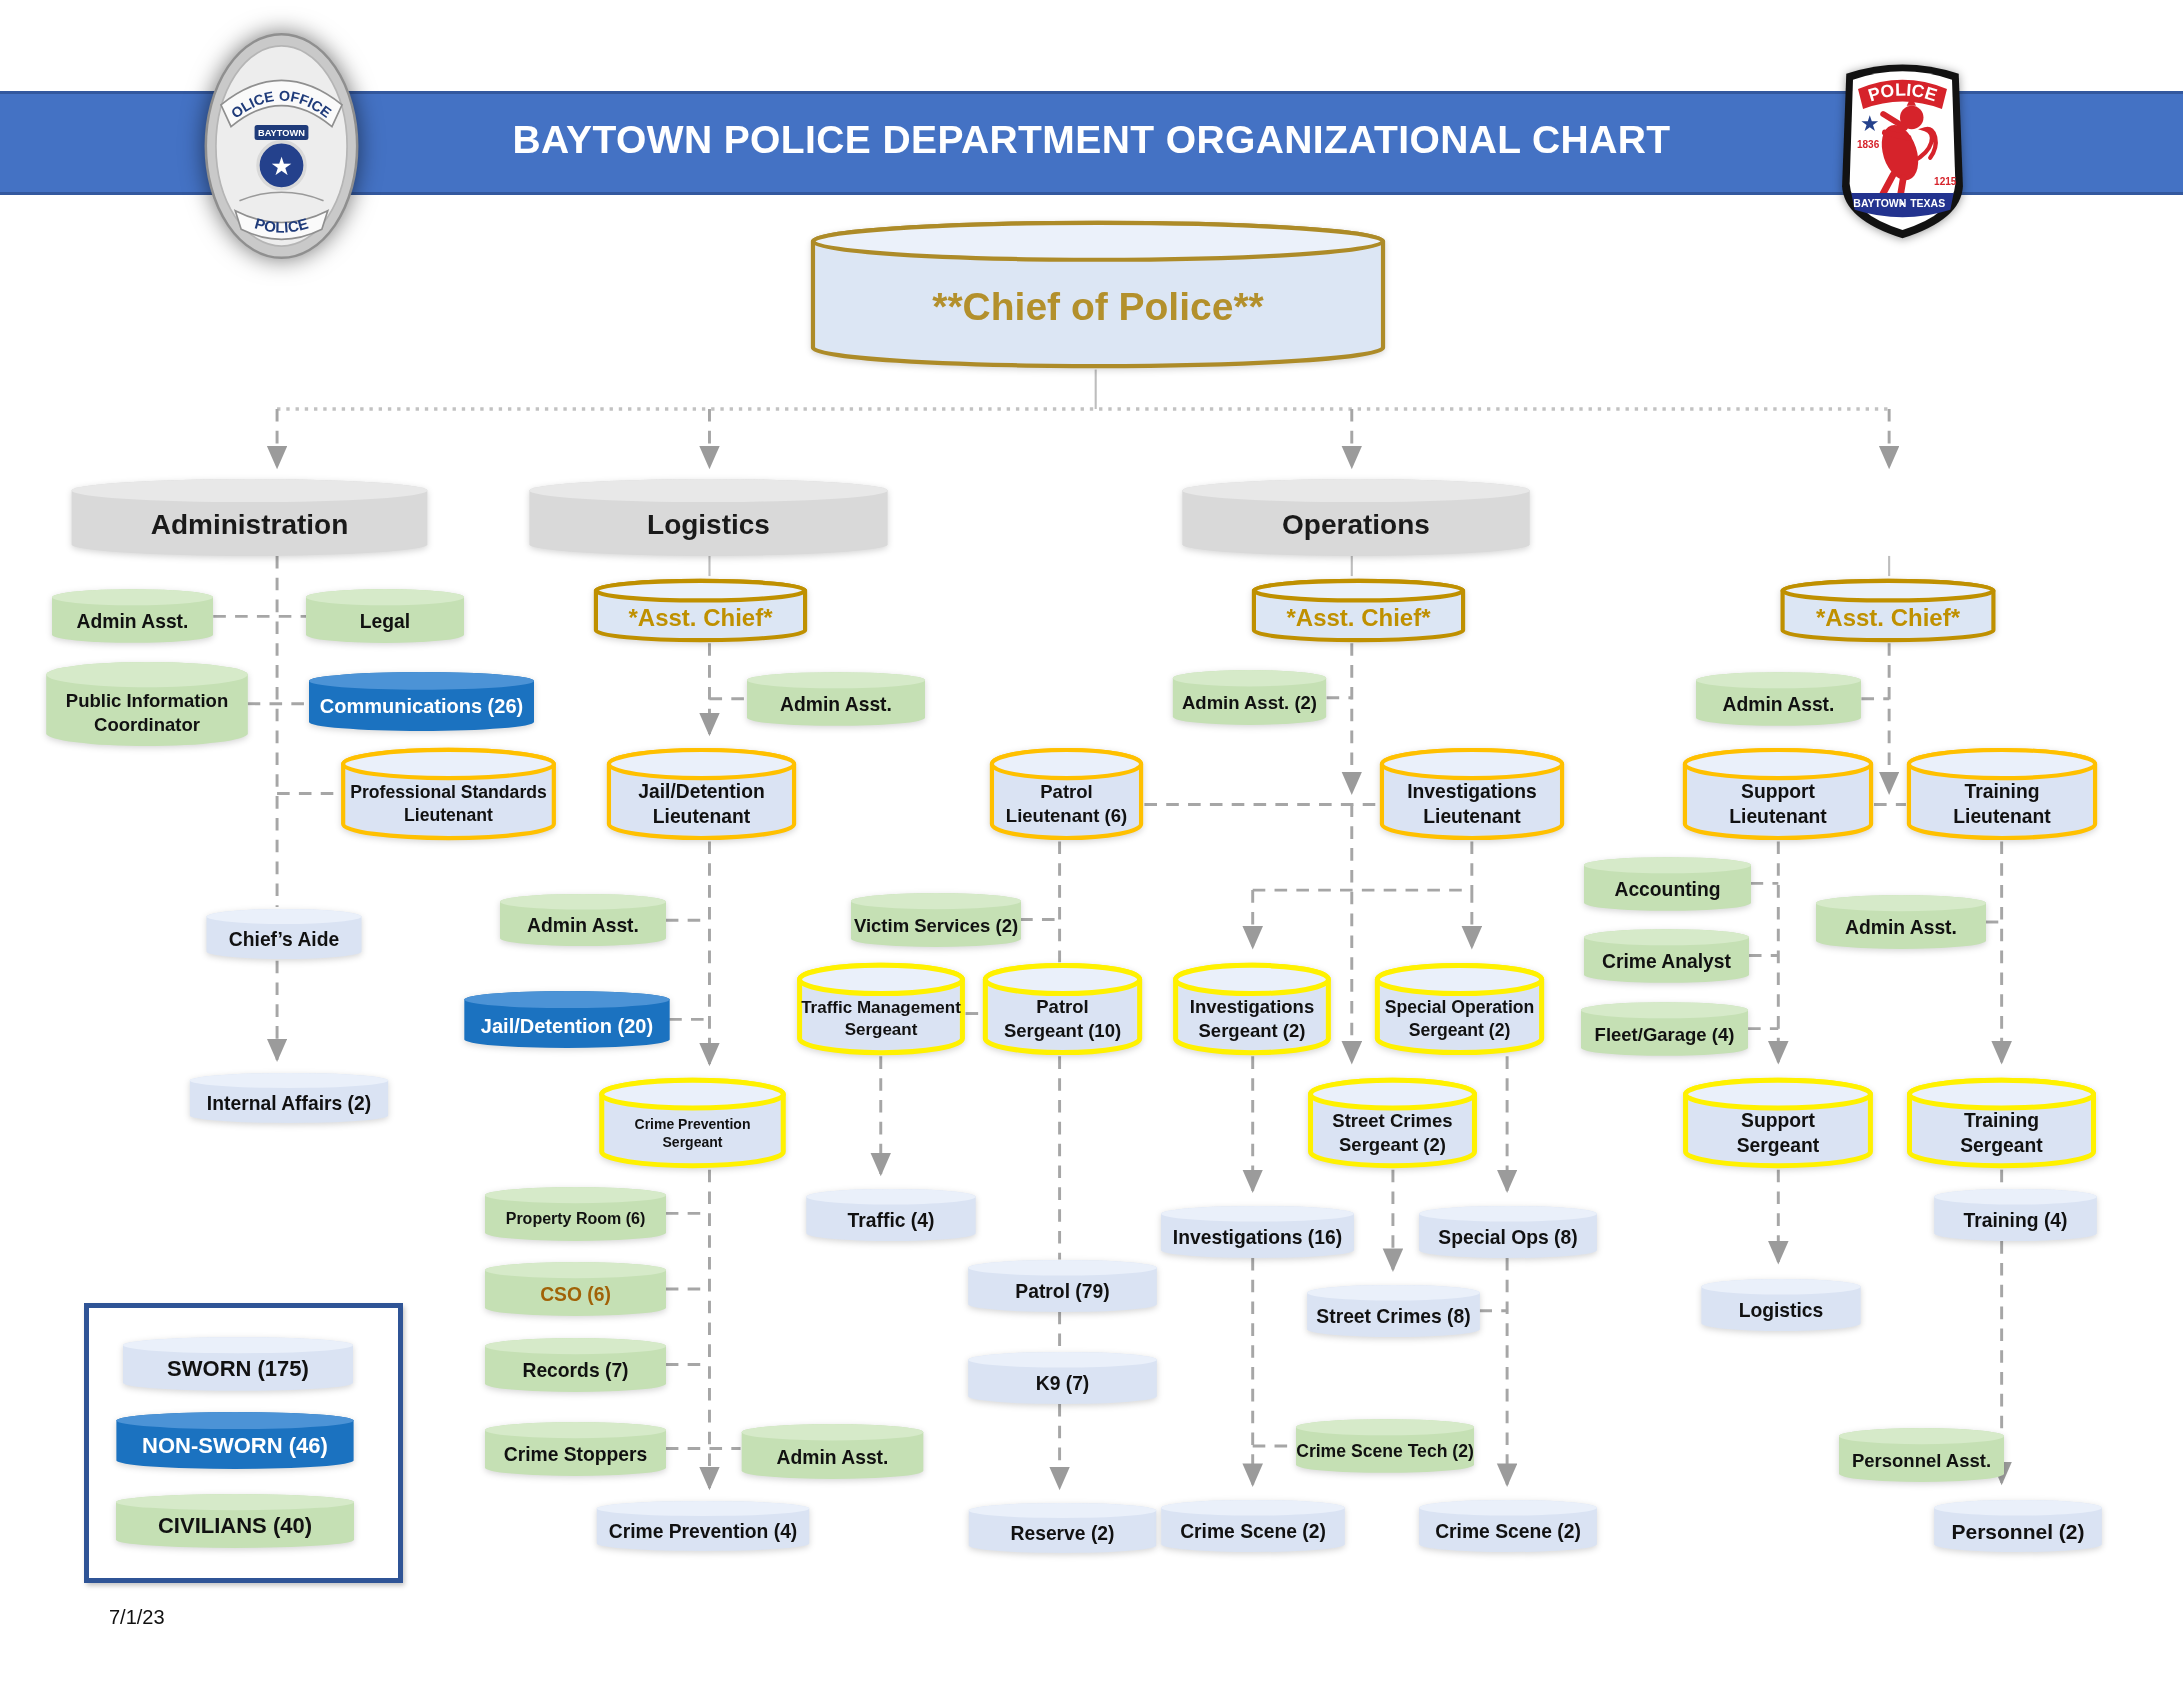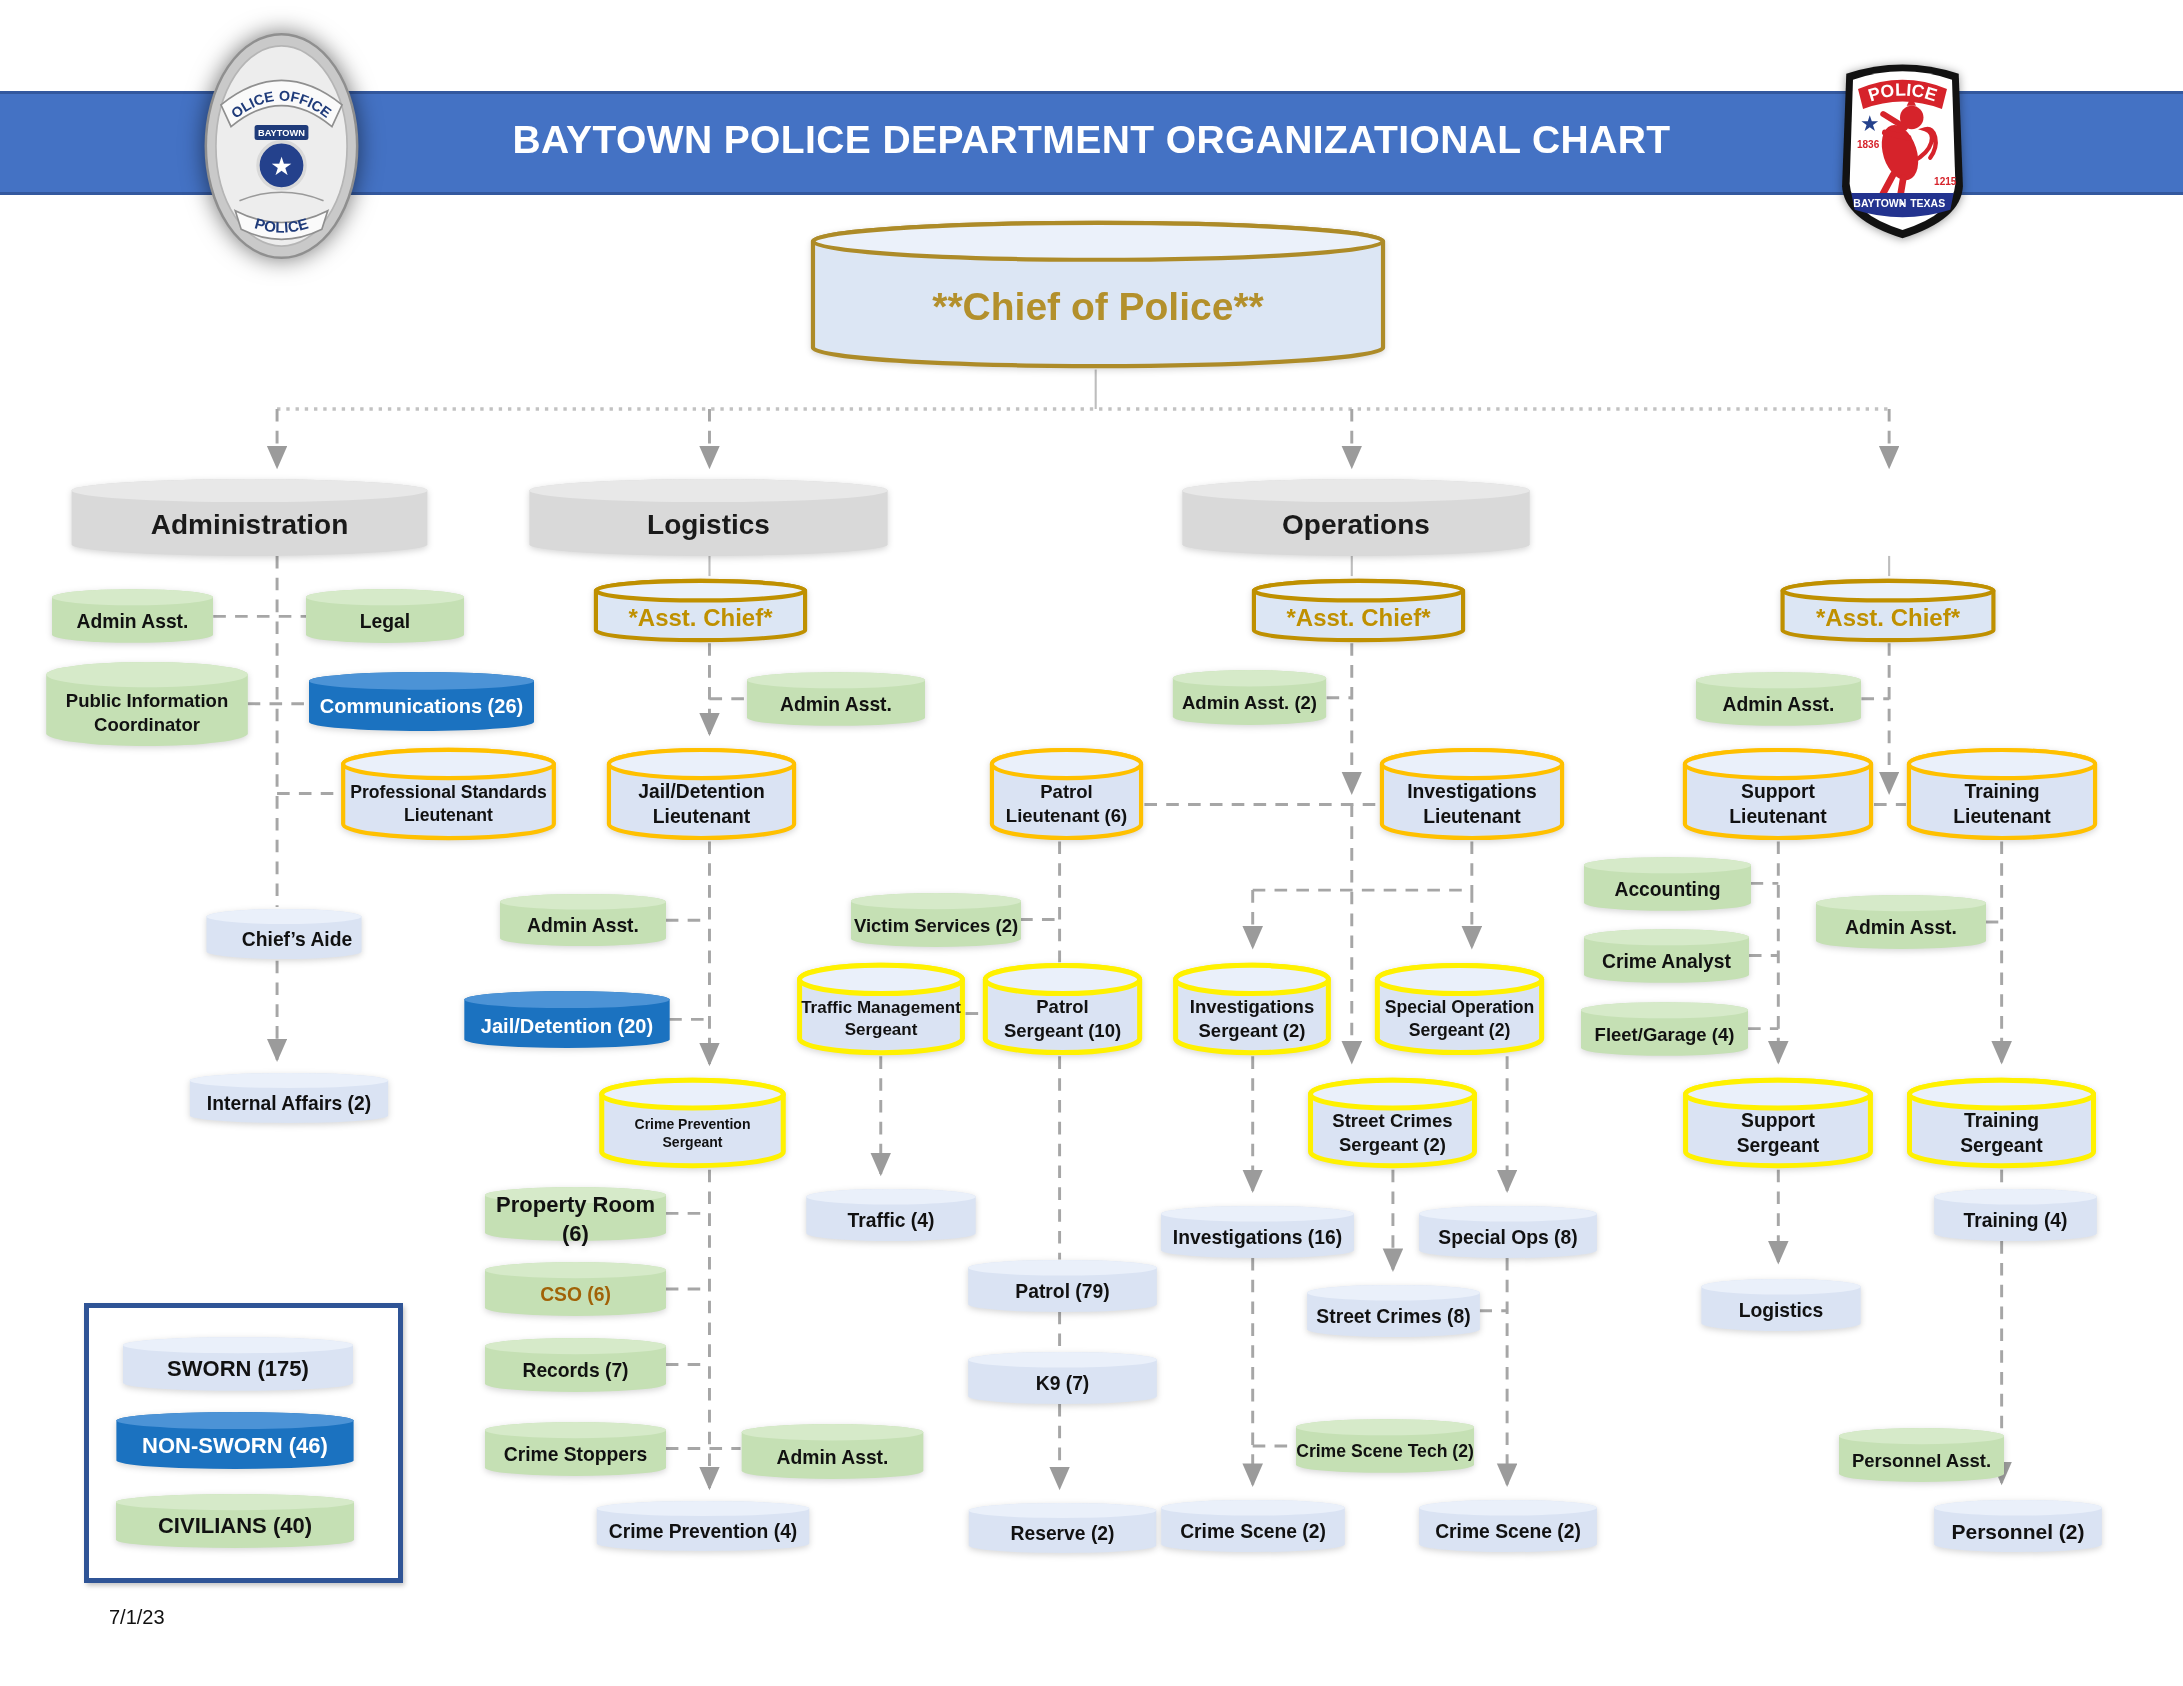--- a/index.html
+++ b/index.html
@@ -221,21 +221,21 @@
       <ellipse cx="129" cy="20.3" rx="125.5" ry="16.8" fill="#EAF0FA" stroke="#FFC000" stroke-width="5"></ellipse>
     </svg>
       <div class="lbl" style="font-size: 17.6px; color: rgb(17, 17, 17); padding-top: 10px;">Professional Standards
 Lieutenant</div>
     </div>
     <div class="node k-sworn" style="left: 206px; top: 909px; width: 156px; height: 50px;">
       <svg width="156" height="50" viewBox="0 0 186 60" style="overflow:visible;display:block">
       <path d="M0,9 L0,51 A93,9 0 0 0 186,51 L186,9 A93,9 0 0 0 0,9 Z" fill="#DAE3F3"></path>
       <ellipse cx="93" cy="9" rx="93" ry="9" fill="#EAF0FA"></ellipse>
     </svg>
-      <div class="lbl" style="font-size: 19.3px; color: rgb(17, 17, 17); padding-top: 5.3px; padding-left: 13px;">Chief’s Aide</div>
+      <div class="lbl" style="font-size: 19.3px; color: rgb(17, 17, 17); padding-top: 5.3px;">Chief’s Aide</div>
     </div>
     <div class="node k-sworn" style="left: 189px; top: 1073px; width: 200px; height: 50px;">
       <svg width="200" height="50" viewBox="0 0 238 60" style="overflow:visible;display:block">
       <path d="M0,9 L0,51 A119,9 0 0 0 238,51 L238,9 A119,9 0 0 0 0,9 Z" fill="#DAE3F3"></path>
       <ellipse cx="119" cy="9" rx="119" ry="9" fill="#EAF0FA"></ellipse>
     </svg>
       <div class="lbl" style="font-size: 19.3px; color: rgb(17, 17, 17); padding-top: 5.3px;">Internal Affairs (2)</div>
     </div>
     <div class="node k-asstchief" style="left: 592px; top: 578px; width: 217px; height: 65px;">
       <svg width="217" height="65" viewBox="0 0 258 78" style="overflow:visible;display:block">
@@ -279,21 +279,21 @@
       <ellipse cx="112.5" cy="20.5" rx="108.5" ry="16.5" fill="#EAF0FA" stroke="#FFF100" stroke-width="6"></ellipse>
     </svg>
       <div class="lbl" style="font-size: 14px; color: rgb(17, 17, 17); padding-top: 9.7px;">Crime Prevention
 Sergeant</div>
     </div>
     <div class="node k-civilian" style="left: 485px; top: 1187px; width: 181px; height: 54px;">
       <svg width="181" height="54" viewBox="0 0 215 64" style="overflow:visible;display:block">
       <path d="M0,9.6 L0,54.4 A107.5,9.6 0 0 0 215,54.4 L215,9.6 A107.5,9.6 0 0 0 0,9.6 Z" fill="#C5E0B4"></path>
       <ellipse cx="107.5" cy="9.6" rx="107.5" ry="9.6" fill="#D6EAC9"></ellipse>
     </svg>
-      <div class="lbl" style="font-size: 22px; color: rgb(17, 17, 17); padding-top: 5.6px;">Property Room (6)</div>
+      <div class="lbl" style="font-size: 16px; color: rgb(17, 17, 17); padding-top: 5.6px;">Property Room (6)</div>
     </div>
     <div class="node k-civilian" style="left: 485px; top: 1262px; width: 181px; height: 54px;">
       <svg width="181" height="54" viewBox="0 0 215 64" style="overflow:visible;display:block">
       <path d="M0,9.6 L0,54.4 A107.5,9.6 0 0 0 215,54.4 L215,9.6 A107.5,9.6 0 0 0 0,9.6 Z" fill="#C5E0B4"></path>
       <ellipse cx="107.5" cy="9.6" rx="107.5" ry="9.6" fill="#D6EAC9"></ellipse>
     </svg>
       <div class="lbl" style="font-size: 19.3px; color: #a16207; padding-top: 5.6px;">CSO (6)</div>
     </div>
     <div class="node k-civilian" style="left: 485px; top: 1338px; width: 181px; height: 54px;">
       <svg width="181" height="54" viewBox="0 0 215 64" style="overflow:visible;display:block">

